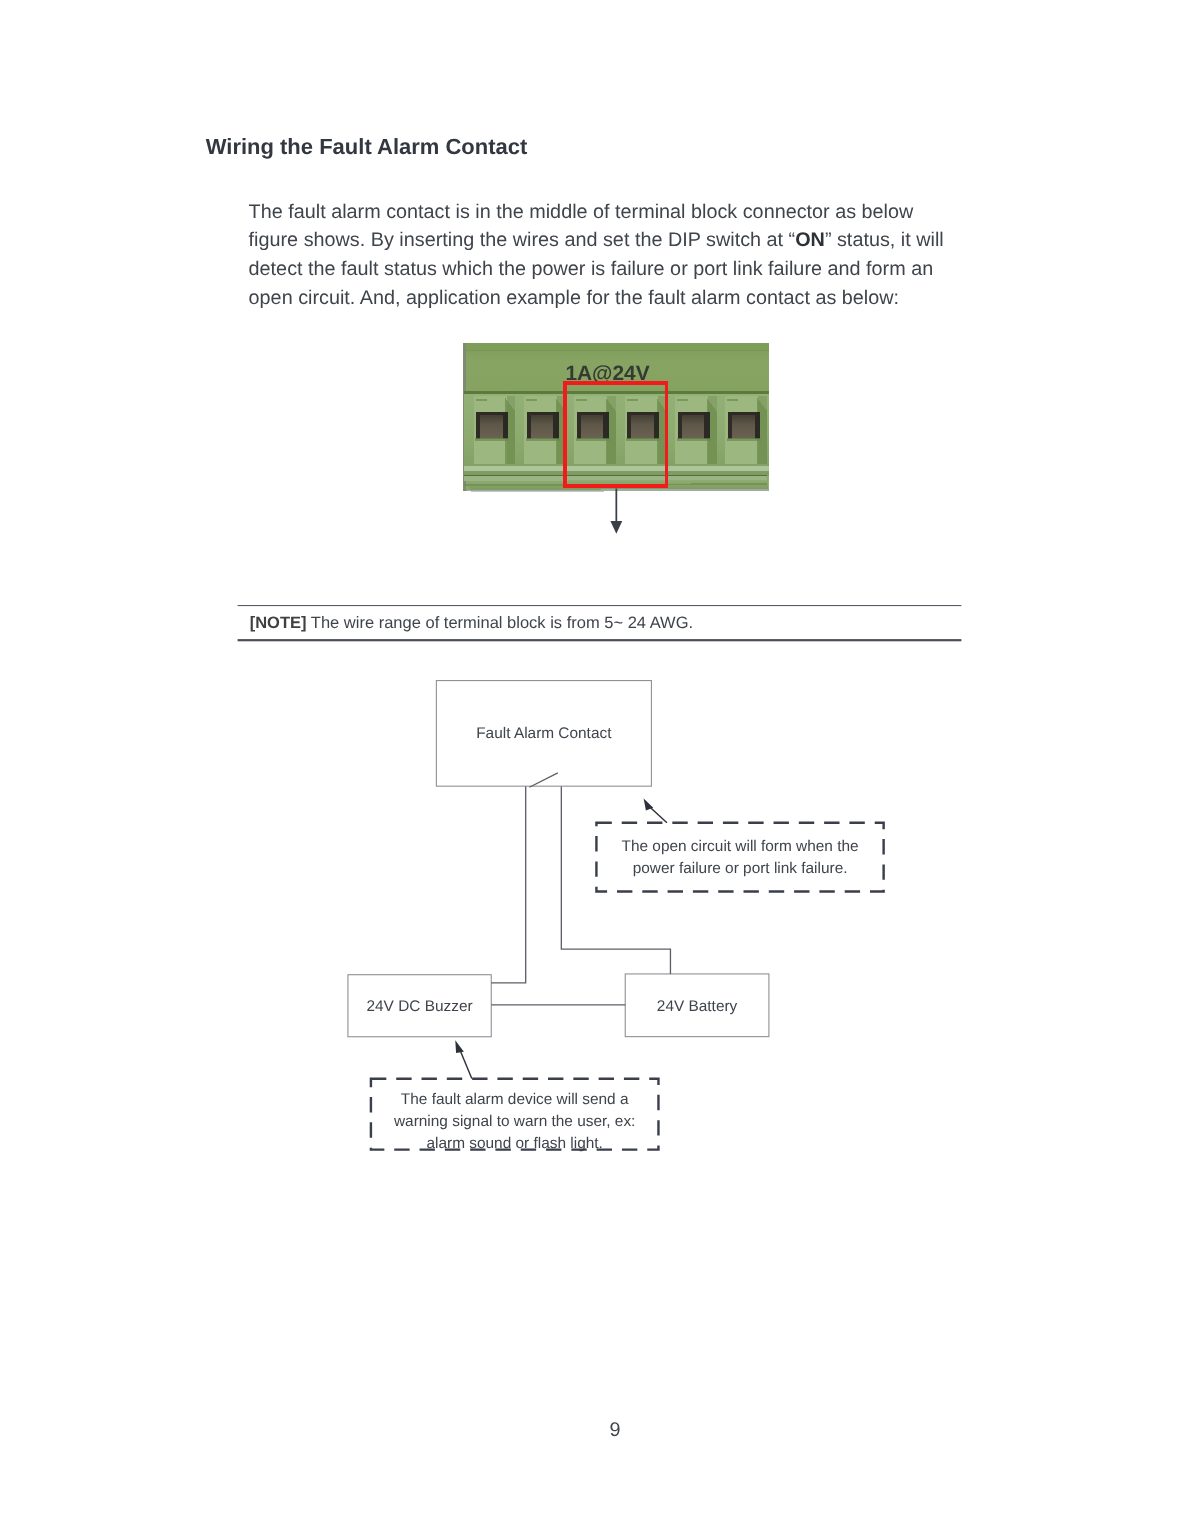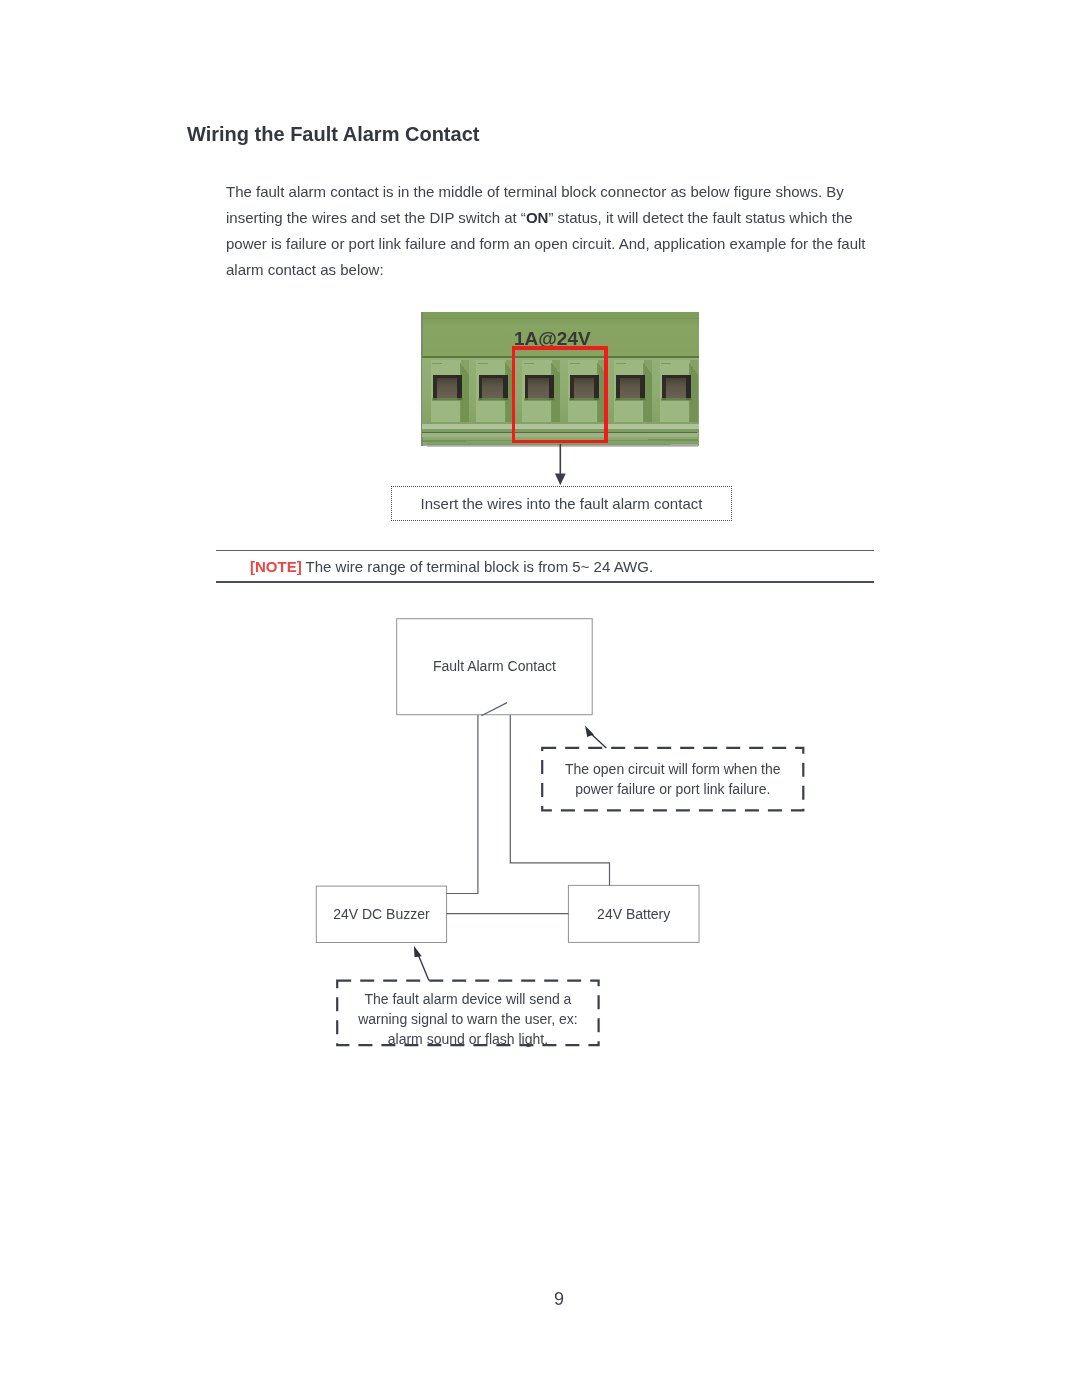--- a/index.html
+++ b/index.html
@@ -5,39 +5,39 @@
   html,body{margin:0;padding:0;background:#ffffff;}
   body{width:1080px;height:1397px;position:relative;overflow:hidden;
        font-family:"Liberation Sans",sans-serif;color:#3b3f46;
        -webkit-font-smoothing:antialiased;}
   .page{position:absolute;left:0;top:4px;width:896px;height:1397px;}
 
   #title{position:absolute;left:187px;top:120px;margin:0;font-size:20px;
          font-weight:bold;color:#333740;line-height:20px;white-space:nowrap;}
 
   #para{position:absolute;left:226px;top:175px;width:646px;margin:0;
-        font-size:15px;line-height:26px;color:#3f444b;}
+        font-size:18px;line-height:26px;color:#3f444b;}
   #para b{font-weight:bold;color:#2d3138;}
 
   
   #photo{position:absolute;left:421px;top:306px;width:278px;height:138px;}
 
   
   #arrow1{position:absolute;left:548px;top:436px;width:26px;height:50px;}
   #caption{position:absolute;left:391px;top:482px;width:341px;height:35px;
            border:1px dotted #4a4f57;box-sizing:border-box;
            display:flex;align-items:center;justify-content:center;
            font-size:15px;color:#3f444b;}
 
   
   #note{position:absolute;left:216px;top:546px;width:658px;}
   #note .rule-top{height:1px;background:#585d66;}
   #note .rule-bot{height:2px;background:#4a4f57;}
   #note .txt{font-size:15px;color:#3f444b;padding:6px 0 5px 11px;line-height:19px;}
-  #note .txt b{font-weight:bold;color:#ef4444;margin-left:23px;}
+  #note .txt b{font-weight:bold;color:#404040;}
 
   
   #diagram{position:absolute;left:0px;top:600px;width:1080px;height:460px;}
   .dtext{font-family:"Liberation Sans",sans-serif;font-size:14px;fill:#3f444b;}
 </style>
 </head>
 <body>
 
 <div class="page">
 
@@ -150,21 +150,20 @@
     </svg>
   </div>
 
   <div id="arrow1">
     <svg width="26" height="50" viewBox="0 0 26 50" xmlns="http://www.w3.org/2000/svg">
       <line x1="12.3" y1="4" x2="12.3" y2="39" stroke="#3a3f47" stroke-width="1.6"></line>
       <path d="M12.3 45.2 L6.9 33.6 L17.7 33.6 Z" fill="#3a3f47"></path>
     </svg>
   </div>
 
-  <div id="caption">Insert the wires into the fault alarm contact</div>
 
   <div id="note">
     <div class="rule-top"></div>
     <div class="txt"><b>[NOTE]</b> <span>The wire range of terminal block is from 5~ 24 AWG.</span></div>
     <div class="rule-bot"></div>
   </div>
 
   <div id="diagram">
     <svg width="1080" height="460" viewBox="0 0 1080 460" xmlns="http://www.w3.org/2000/svg">
       <g fill="none" stroke="#8e9196" stroke-width="1">

